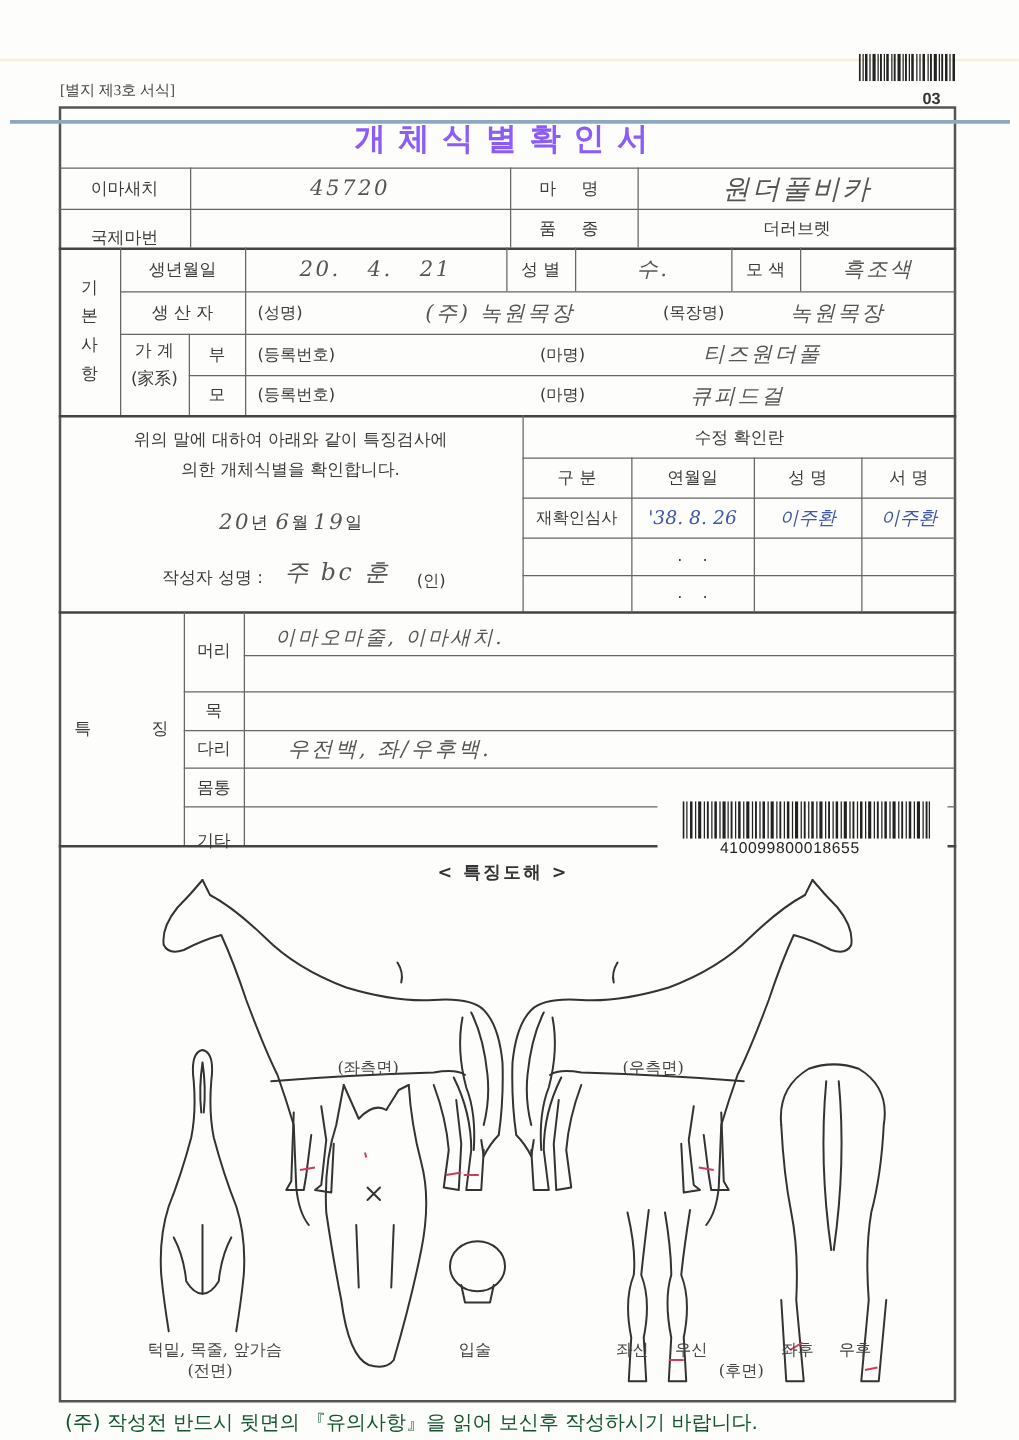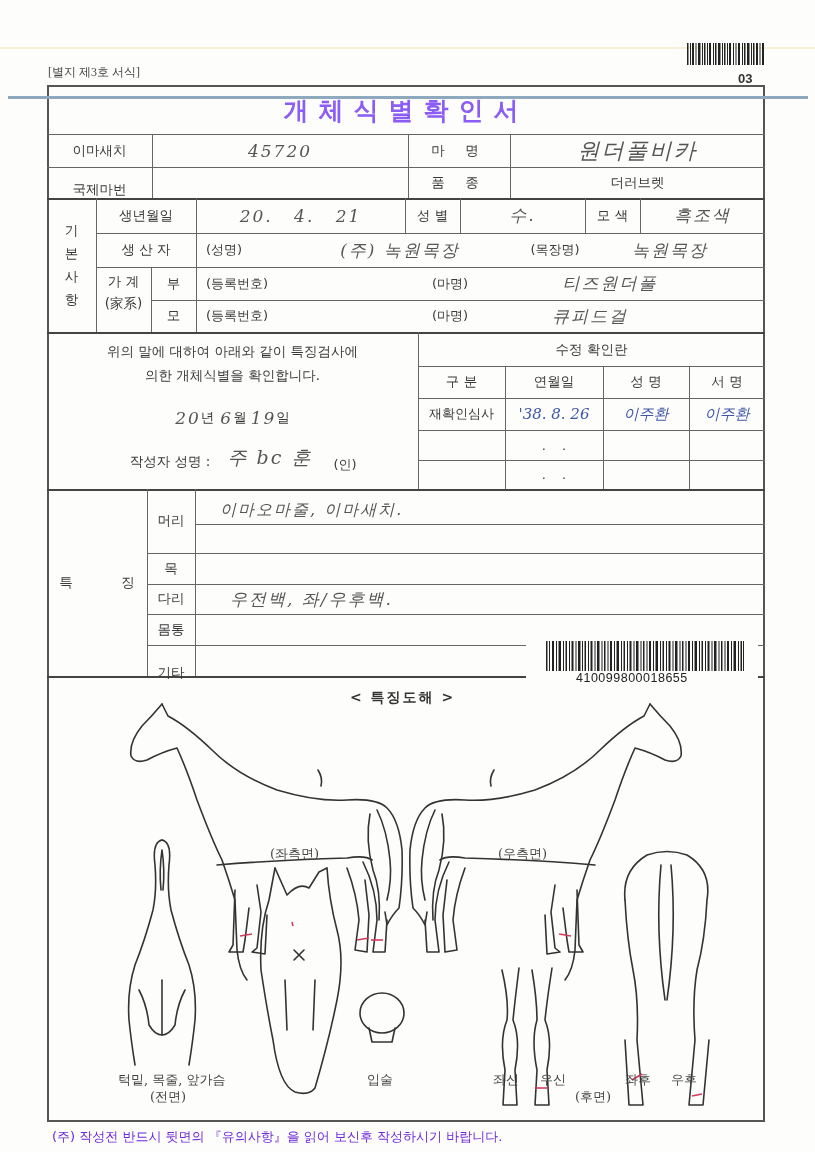--- a/index.html
+++ b/index.html
@@ -18,21 +18,21 @@
   .left{justify-content:flex-start;padding-left:10px;box-sizing:border-box;}
   .hand{font-family:"DejaVu Serif",serif;font-style:italic;color:#555;font-size:17px;letter-spacing:2px;}
   .hand-blue{font-family:"DejaVu Serif",serif;font-style:italic;color:#3e56a8;font-size:15px;}
   .title{font-size:25px;font-weight:bold;letter-spacing:10px;color:#8b5cf6;}
   .vert{flex-direction:column;line-height:23px;}
   .small{font-size:13px;}
   .mid-barcode{left:546px;top:641px;width:198px;height:30px;}
   .mid-code{left:576px;top:671px;font-size:12.5px;font-family:"Liberation Sans",sans-serif;letter-spacing:0.5px;color:#222;}
   .diagram-title{left:350px;top:689px;font-size:14px;font-weight:bold;color:#333;letter-spacing:2px;}
   .cap{font-size:13px;color:#444;font-family:"DejaVu Serif",serif;}
-  .footnote{left:52px;top:1128px;font-size:13px;color:#6d28d9;}
+  .footnote{left:52px;top:1128px;font-size:16px;color:#14532d;}
 </style>
 </head>
 <body>
 
 <div class="abs hl-yellow"></div>
 
 <div class="abs form-label">[별지 제3호 서식]</div>
 
 <svg class="abs barcode-top" viewBox="0 0 77 22" preserveAspectRatio="none">
   <g fill="#222">

